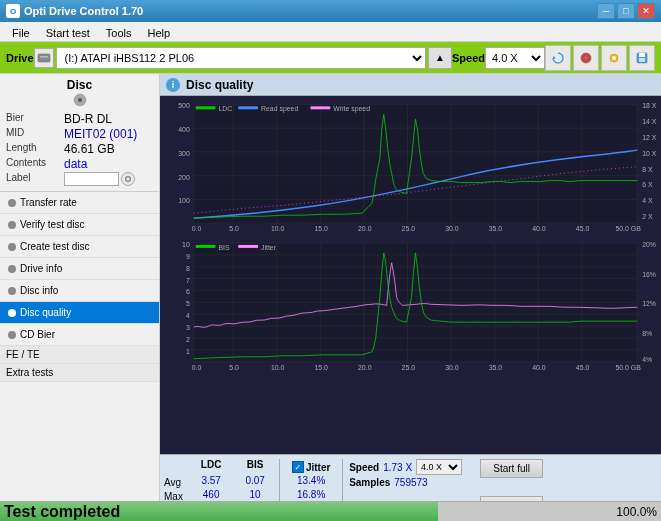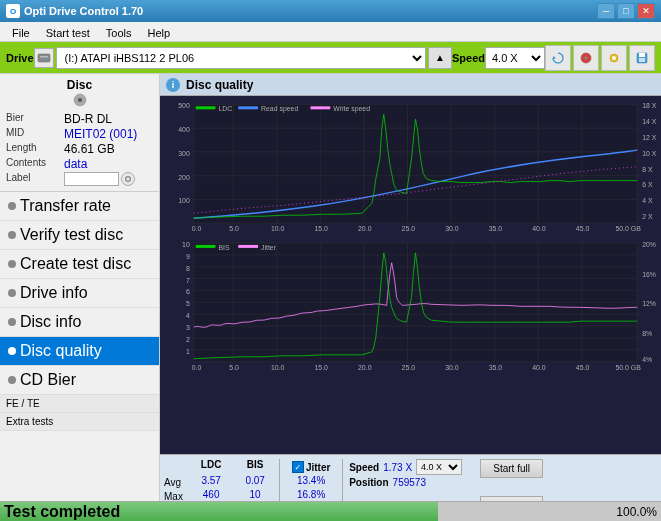--- a/index.html
+++ b/index.html
@@ -104,21 +104,21 @@
     }
     .disc-header-label { font-size: 12px; font-weight: 600; }
     .disc-info-row { display: flex; margin-bottom: 1px; }
     .disc-info-key { width: 58px; font-size: 10px; color: #333; }
     .disc-info-val { font-size: 12px; color: #0000cc; }
     .disc-info-val.black { color: #000; }
     
     
     .sidebar-btn {
       padding: 5px 8px;
-      font-size: 16px;
+      font-size: 10px;
       cursor: pointer;
       border-bottom: 1px solid #ddd;
       background: #f0f0f0;
       display: flex;
       align-items: center;
       gap: 4px;
     }
     .sidebar-btn.active { background: #0078d7; color: white; }
     .sidebar-btn-dot {
       width: 8px; height: 8px;
@@ -521,21 +521,21 @@
 
         <div style="display:flex;flex-direction:column;min-width:80px;">
           <div style="display:flex;gap:4px;align-items:center;height:16px;">
             <span style="font-size:10px;font-weight:600;">Speed</span>
             <span style="font-size:10px;color:#0000cc;">1.73 X</span>
             <select style="height:16px;font-size:9px;border:1px solid #aaa;width:46px;">
               <option>4.0 X</option>
             </select>
           </div>
           <div style="display:flex;gap:4px;align-items:center;height:14px;">
-            <span style="font-size:10px;font-weight:600;">Position</span>
+            <span style="font-size:10px;font-weight:600;">Samples</span>
             <span style="font-size:10px;color:#0000cc;">759573</span>
           </div>
         </div>
 
         <div style="display:flex;flex-direction:column;gap:18px;margin-left:12px;">
           <button class="btn-start">Start full</button>
           <button class="btn-start">Start part</button>
         </div>
       </div>
     </div>

